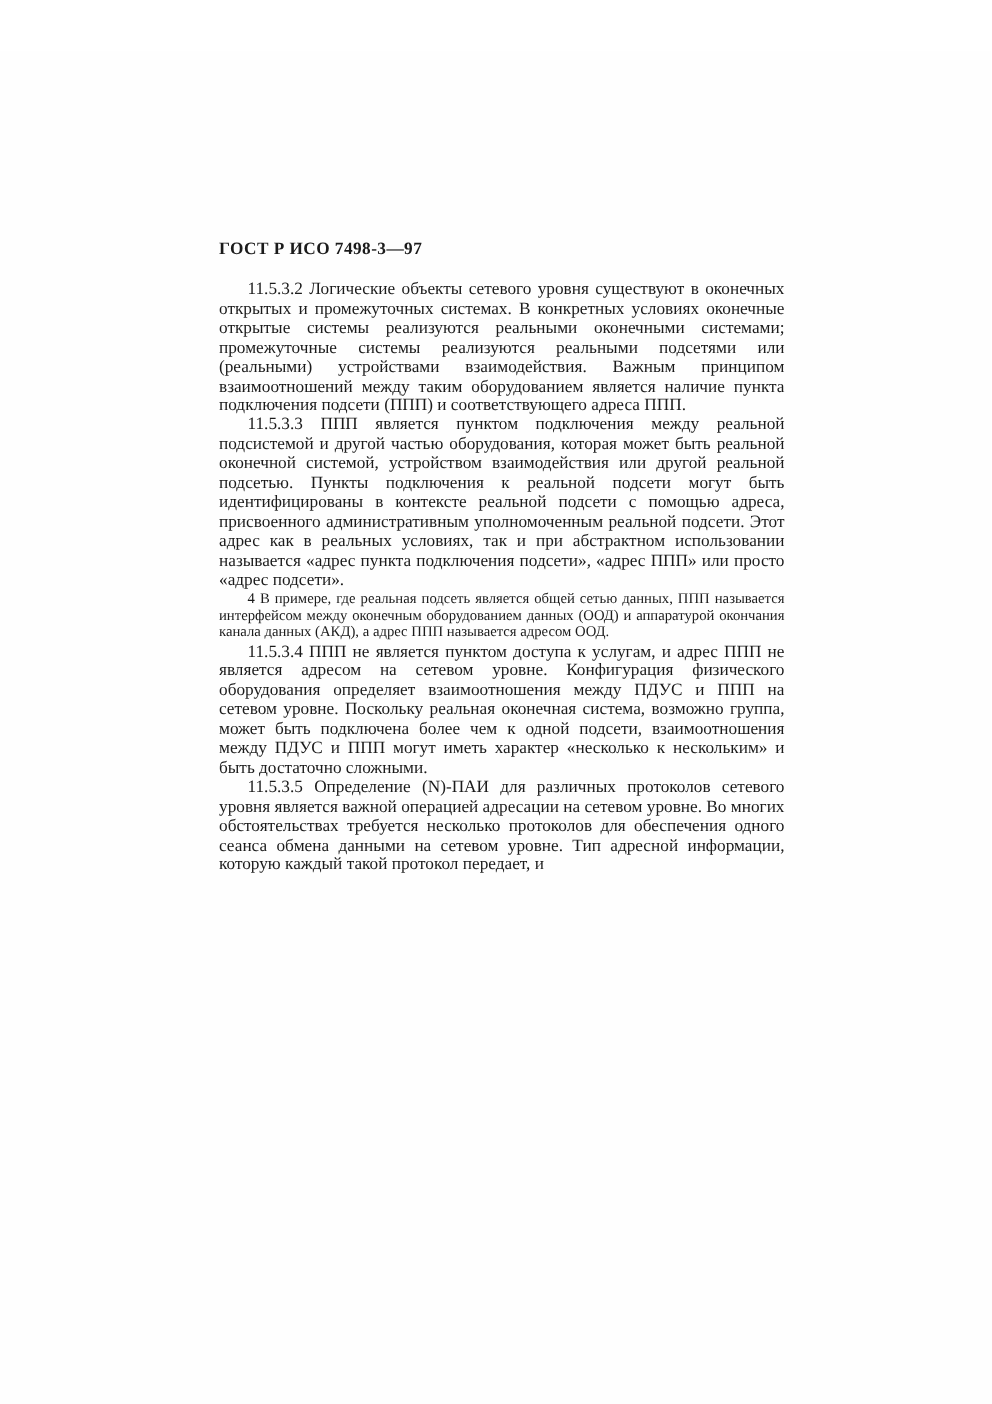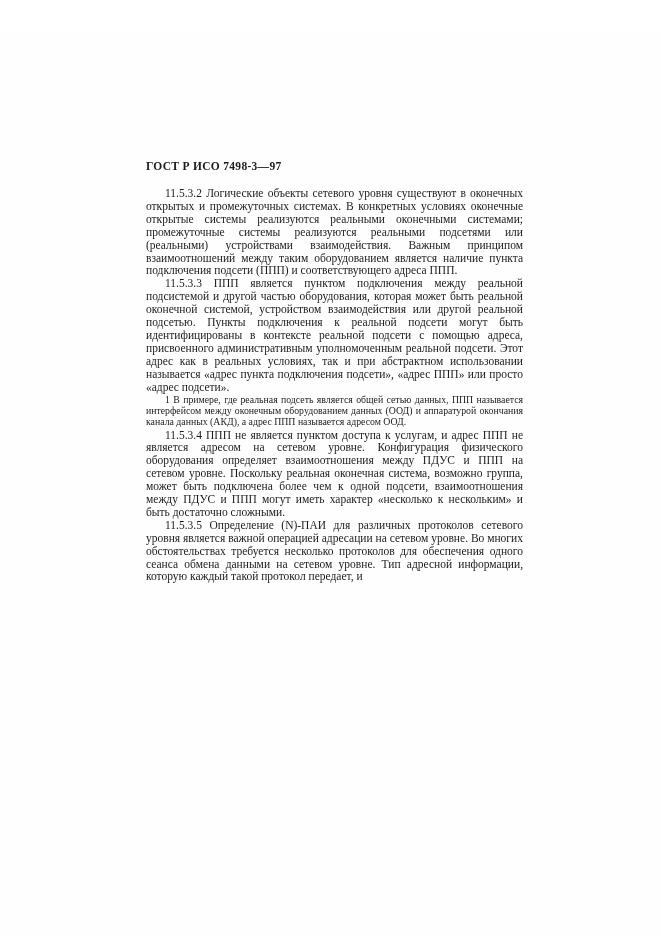--- a/index.html
+++ b/index.html
@@ -74,21 +74,21 @@
 
     <p class="doc-header">ГОСТ Р ИСО 7498-3—97</p>
 
 
     <p class="para">11.5.3.2 Логические объекты сетевого уровня существуют в оконечных открытых и промежуточных системах. В конкретных условиях оконечные открытые системы реализуются реальными оконечными системами; промежуточные системы реализуются реальными подсетями или (реальными) устройствами взаимодействия. Важным принципом взаимоотношений между таким оборудованием является наличие пункта подключения подсети (ППП) и соответствующего адреса ППП.</p>
 
     <p class="para">11.5.3.3 ППП является пунктом подключения между реальной подсистемой и другой частью оборудования, которая может быть реальной оконечной системой, устройством взаимодействия или другой реальной подсетью. Пункты подключения к реальной подсети могут быть идентифицированы в контексте реальной подсети с помощью адреса, присвоенного административным уполномоченным реальной подсети. Этот адрес как в реальных условиях, так и при абстрактном использовании называется «адрес пункта подключения подсети», «адрес ППП» или просто «адрес подсети».</p>
 
     <div class="note-block">
 
-      <p class="note">1 В примере, где реальная подсеть является общей сетью данных, ППП называется интерфейсом между оконечным оборудованием данных (ООД) и аппаратурой окончания канала данных (АКД), а адрес ППП называется адресом ООД.</p>
+      <p class="note">4 В примере, где реальная подсеть является общей сетью данных, ППП называется интерфейсом между оконечным оборудованием данных (ООД) и аппаратурой окончания канала данных (АКД), а адрес ППП называется адресом ООД.</p>
 
     </div>
 
     <p class="para">11.5.3.4 ППП не является пунктом доступа к услугам, и адрес ППП не является адресом на сетевом уровне. Конфигурация физического оборудования определяет взаимоотношения между ПДУС и ППП на сетевом уровне. Поскольку реальная оконечная система, возможно группа, может быть подключена более чем к одной подсети, взаимоотношения между ПДУС и ППП могут иметь характер «несколько к нескольким» и быть достаточно сложными.</p>
 
     <p class="para">11.5.3.5 Определение (N)-ПАИ для различных протоколов сетевого уровня является важной операцией адресации на сетевом уровне. Во многих обстоятельствах требуется несколько протоколов для обеспечения одного сеанса обмена данными на сетевом уровне. Тип адресной информации, которую каждый такой протокол передает, и</p>
 
 
   </div>
 </div>

